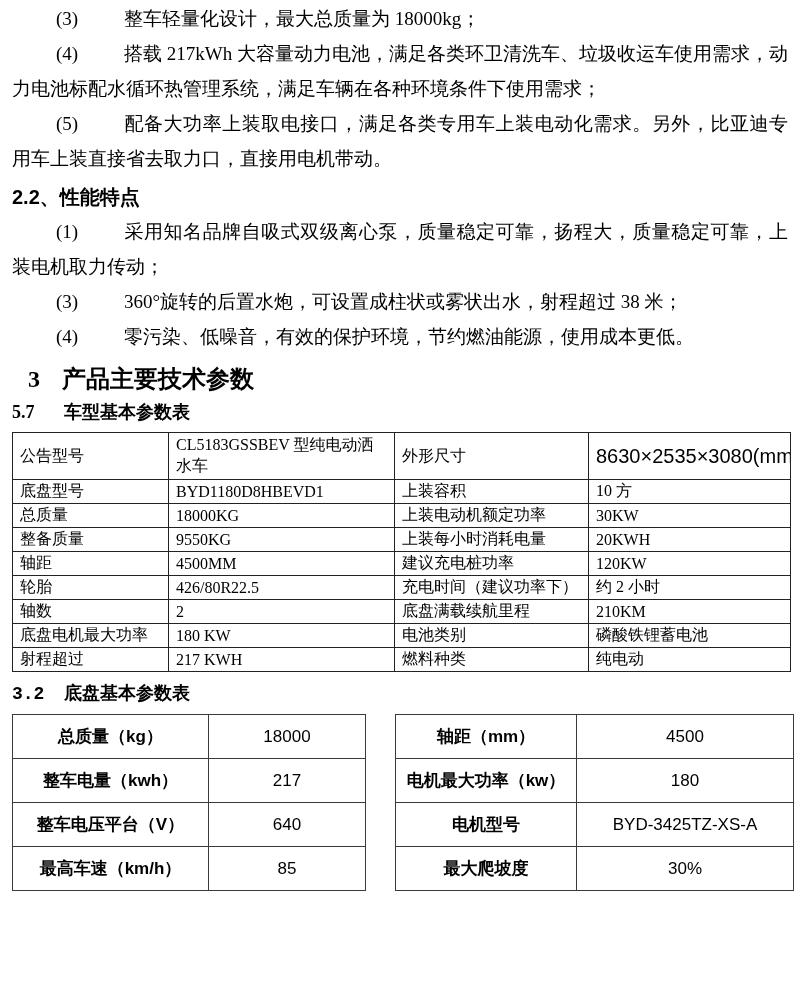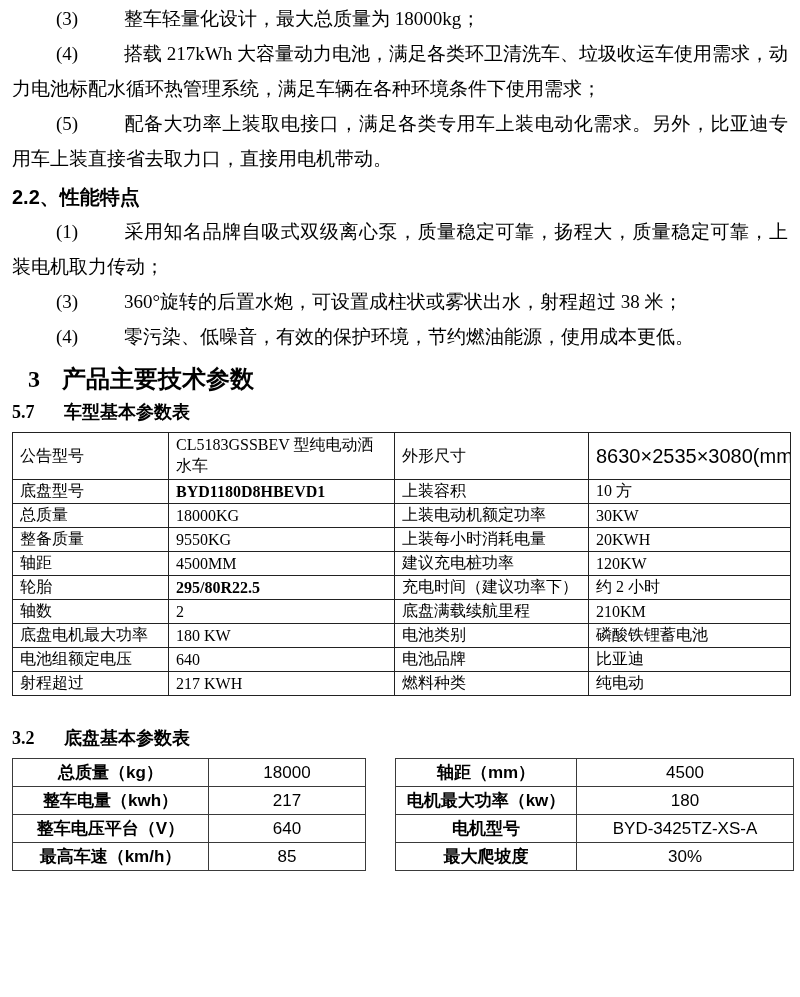--- a/index.html
+++ b/index.html
@@ -19,31 +19,31 @@
   .h31{margin:10px 0 10px 0;font-weight:bold;font-size:18px;line-height:20px;}
   .h31 .hnum{display:inline-block;width:52px;}
 
   
   table.t1{border-collapse:collapse;table-layout:fixed;width:778px;
            font-size:16px;}
   table.t1 td{border:1px solid #222;padding:1px 7px;height:21px;
               overflow:hidden;white-space:normal;}
   table.t1 tr.r0 td{height:44px;}
   table.t1 td.center{text-align:left;}
-  table.t1 td.b{font-weight:bold;}
+  table.t1 td.b{font-weight:normal;}
   table.t1 td.dim{text-align:center;
        font-family:"Liberation Sans","DejaVu Sans",sans-serif;font-size:20px;}
 
   
   .t2wrap{display:flex;gap:29px;margin-top:8px;}
   table.t2{border-collapse:collapse;table-layout:fixed;
            font-family:"Liberation Sans","DejaVu Sans",sans-serif;
            font-size:17px;}
   table.t2 td{border:1.5px solid #3a3a3a;height:27px;text-align:center;
-              padding:0 4px;}
+              padding:8px 4px;}
   table.t2 td.lbl{font-weight:bold;}
   table.t2l{width:353px;} table.t2r{width:398px;}
 </style>
 </head>
 <body>
 
 <div class="page">
 
   <p class="para"><span class="pnum">(3)</span><span>整车轻量化设计，最大总质量为 18000kg；</span></p>
   <p class="para"><span class="pnum">(4)</span><span>搭载 217kWh 大容量动力电池，满足各类环卫清洗车、垃圾收运车使用需求，动力电池标配水循环热管理系统，满足车辆在各种环境条件下使用需求；</span></p>
@@ -92,52 +92,46 @@
         <td>20KWH</td>
       </tr>
       <tr>
         <td>轴距</td>
         <td>4500MM</td>
         <td>建议充电桩功率</td>
         <td>120KW</td>
       </tr>
       <tr>
         <td>轮胎</td>
-        <td class="b">295/80R22.5</td>
+        <td class="b">426/80R22.5</td>
         <td>充电时间（建议功率下）</td>
         <td>约 2 小时</td>
       </tr>
       <tr>
         <td>轴数</td>
         <td>2</td>
         <td>底盘满载续航里程</td>
         <td>210KM</td>
       </tr>
       <tr>
         <td>底盘电机最大功率</td>
         <td>180 KW</td>
         <td>电池类别</td>
         <td>磷酸铁锂蓄电池</td>
       </tr>
       <tr>
-        <td>电池组额定电压</td>
-        <td>640</td>
-        <td>电池品牌</td>
-        <td>比亚迪</td>
-      </tr>
-      <tr>
         <td>射程超过</td>
         <td>217 KWH</td>
         <td>燃料种类</td>
         <td>纯电动</td>
       </tr>
     </tbody>
   </table>
 
-  <h3 class="h31" style="margin-top:32px;"><span class="hnum">3.2</span><span>底盘基本参数表</span></h3>
+  <h3 class="h31" style="margin-top:12px;font-family:Liberation Mono, monospace;"><span class="hnum">3.2</span><span>底盘基本参数表</span></h3>
 
   <div class="t2wrap">
     <table class="t2 t2l">
       <colgroup>
           <col style="width:196px">
           <col style="width:157px">
         </colgroup>
       <tbody>
         <tr>
           <td class="lbl">总质量（kg）</td>

